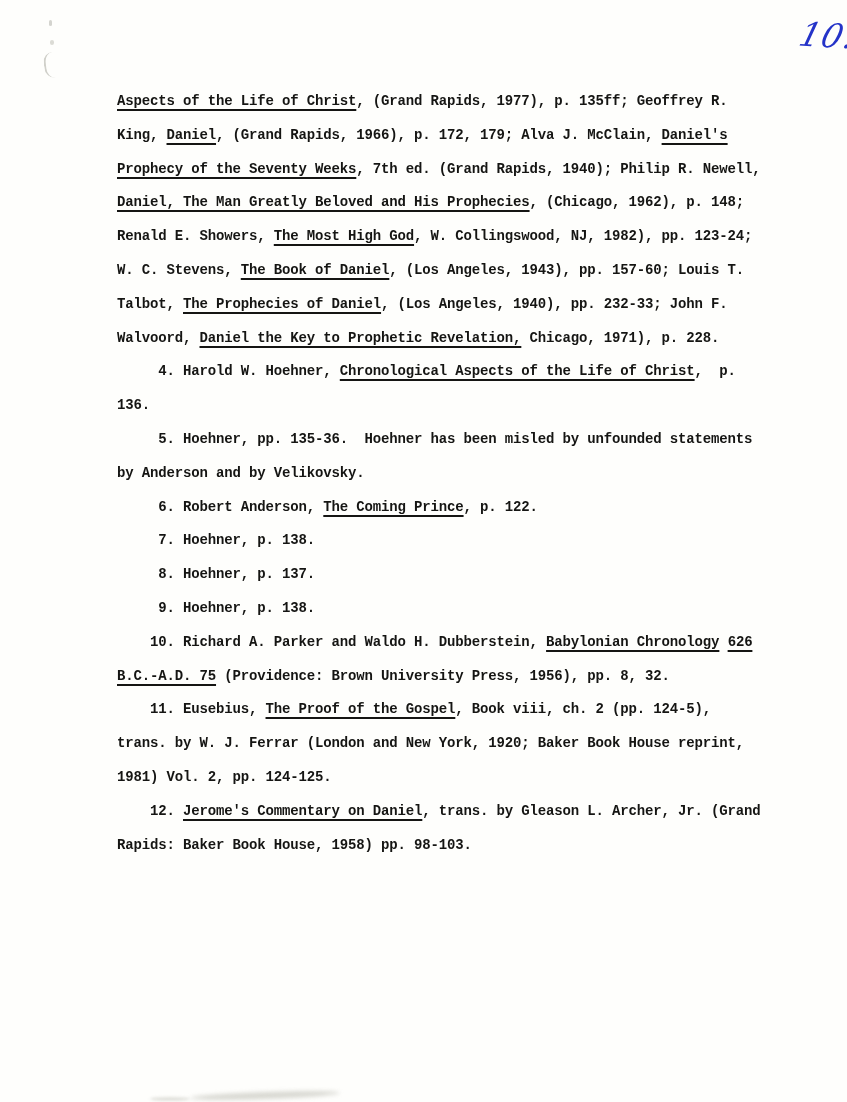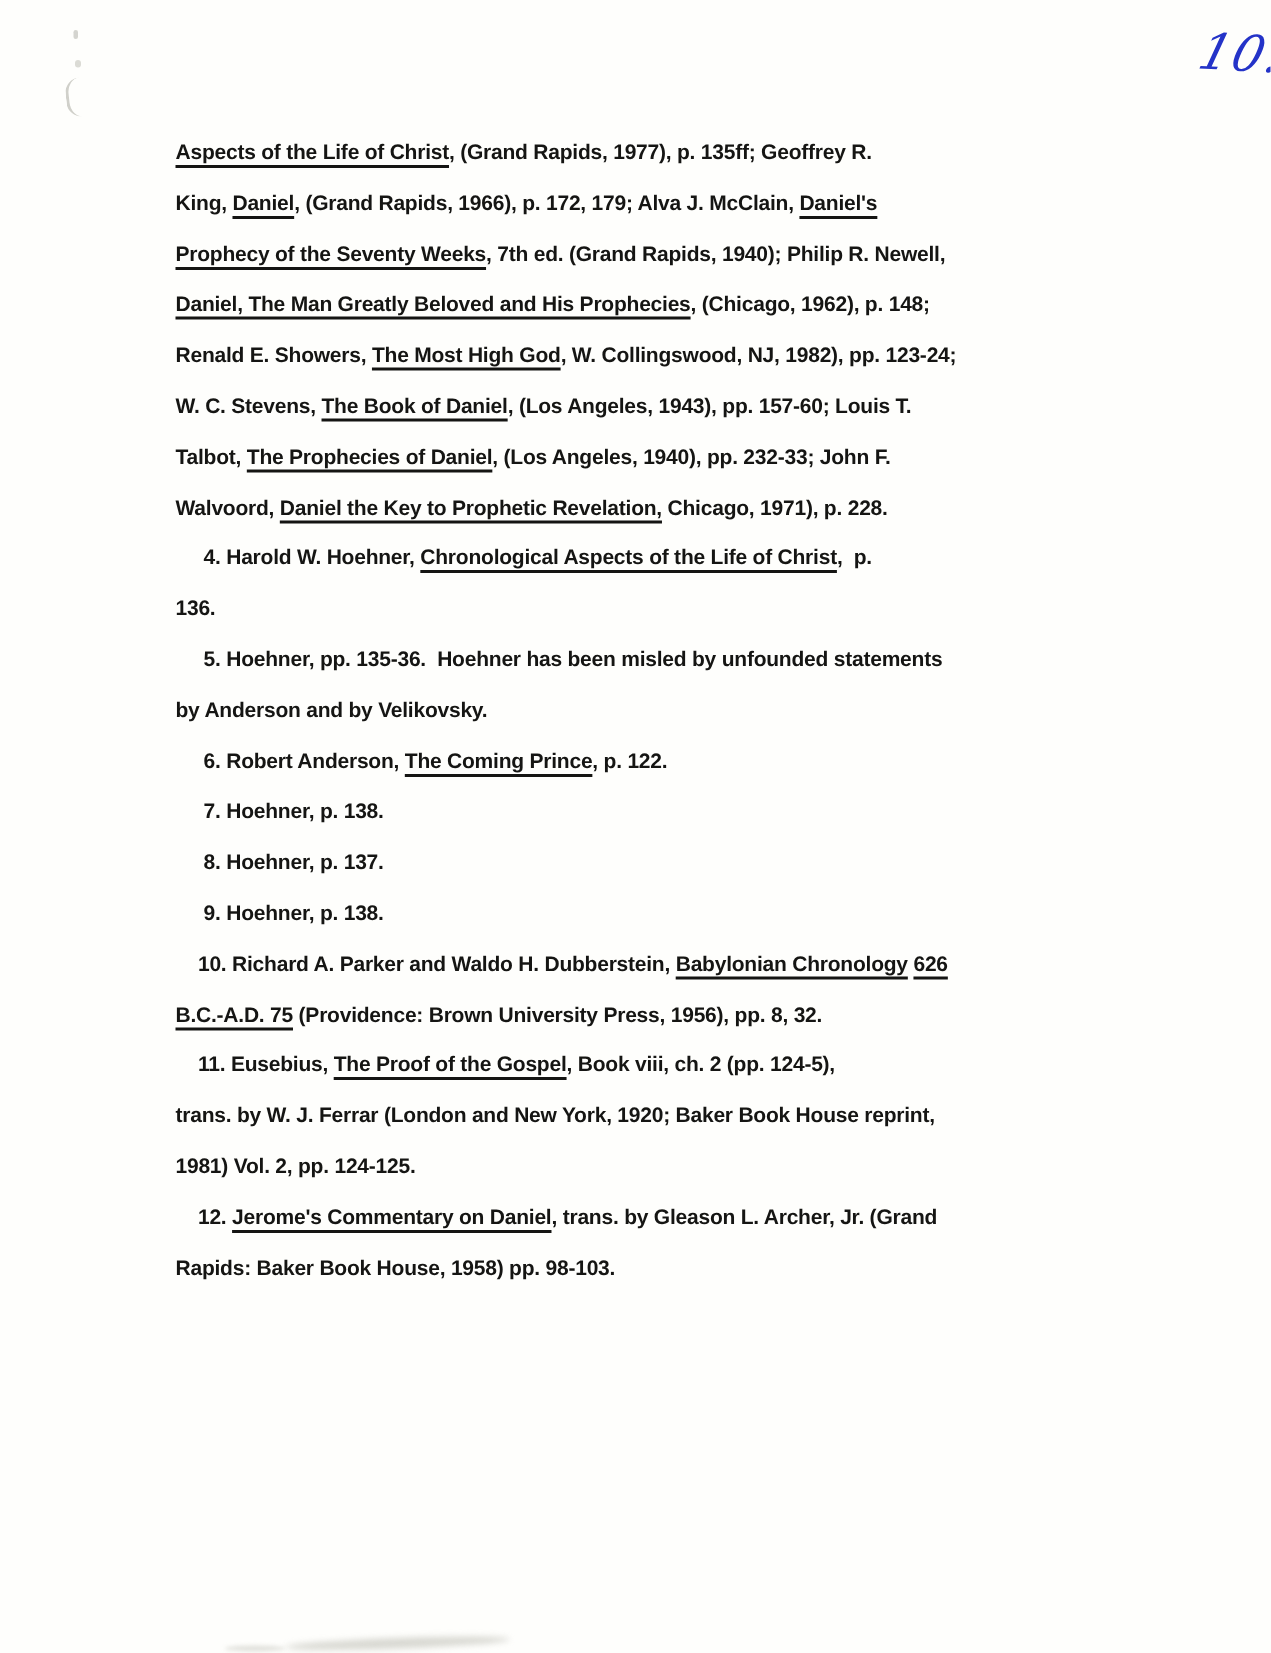--- a/index.html
+++ b/index.html
@@ -17,21 +17,21 @@
   .page {
     position: absolute;
     inset: 0;
     background: #fefefc;
   }
   
   .doc {
     position: absolute;
     left: 117px;
     top: 85px;
-    font-family: Liberation Sans, sans-serif;
+    font-family: Liberation Mono, monospace;
     font-weight: bold;
     font-size: 14px;
     line-height: 33.8px;
     white-space: pre;
     color: #151513;
     letter-spacing: -0.15px;
   }
   .line { height: 33.8px; }
   .u {
     text-decoration: underline;

